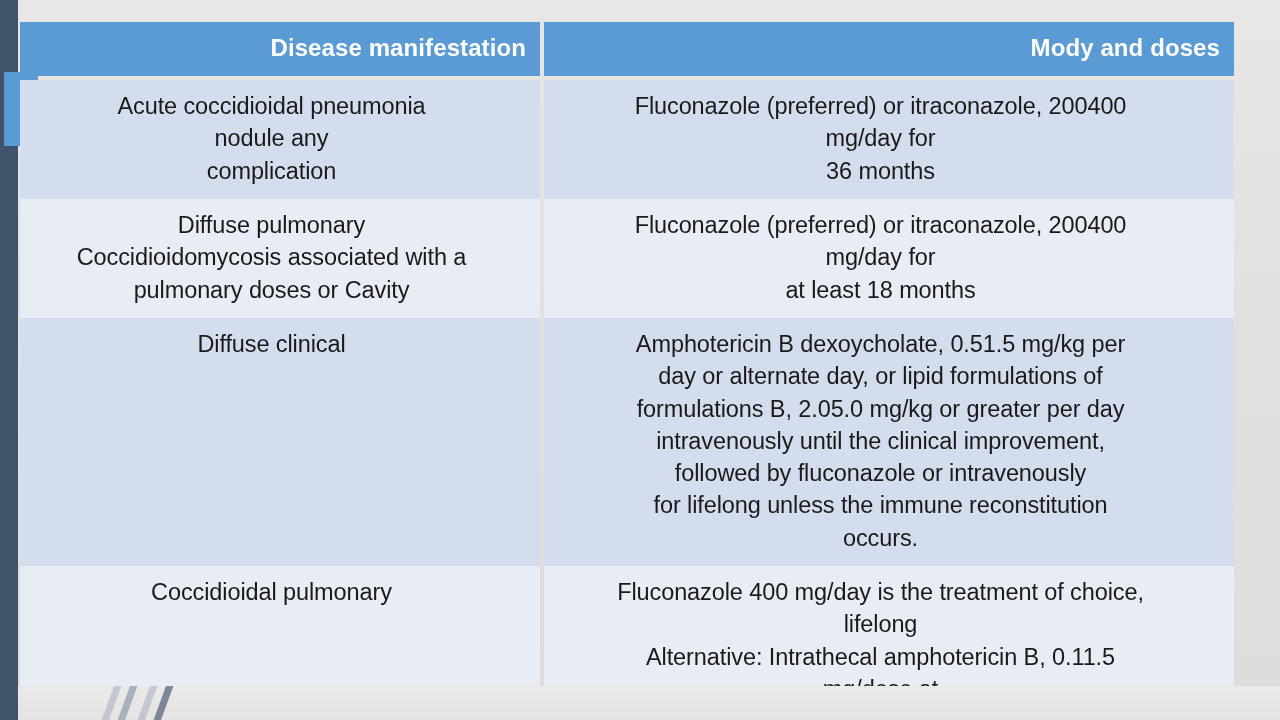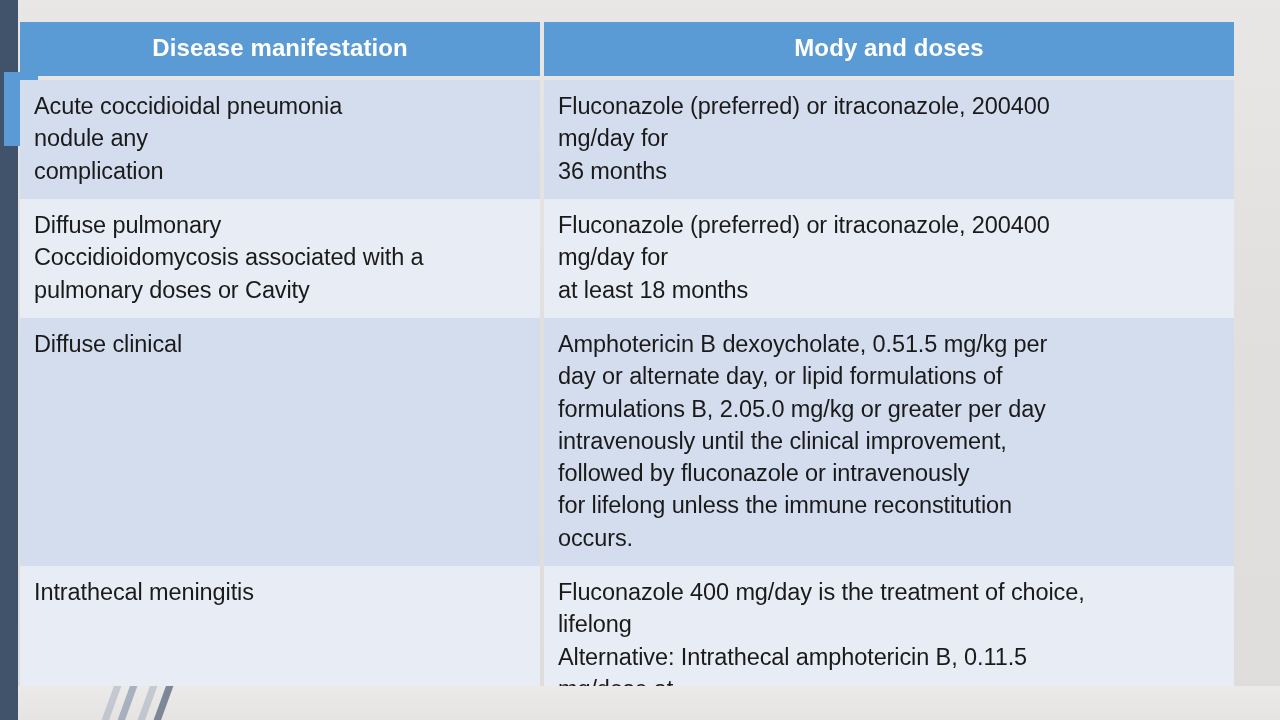--- a/index.html
+++ b/index.html
@@ -64,34 +64,34 @@
   }
   .hdr-cell {
     background: #5b9bd5;
     color: #ffffff;
     font-size: 24px;
     font-weight: bold;
     letter-spacing: .1px;
     padding: 12px 14px 14px 14px;
     height: 28px;
     vertical-align: middle;
-    text-align: center;
+    text-align: right;
   }
   .gap-row td {
     height: 4px;
     padding: 0;
     background: transparent;
   }
   .body-cell {
     font-size: 23.5px;
     line-height: 1.375;
     color: #1a1a1a;
     padding: 10px 31px 12px 14px;
     vertical-align: top;
-    text-align: left;
+    text-align: center;
     letter-spacing: -0.1px;
   }
   .row-a .body-cell { background: #d4ddee; }
   .row-b .body-cell { background: #e8ecf5; }
   .body-cell .line { display: block; white-space: pre; }
 
   
   .col-left  { width: 520px; }
   .col-right { width: 690px; }
 
@@ -195,21 +195,21 @@
             <span class="line">day or alternate day, or lipid formulations of</span>
             <span class="line">formulations B, 2.05.0 mg/kg or greater per day</span>
             <span class="line">intravenously until the clinical improvement,</span>
             <span class="line">followed by fluconazole or intravenously</span>
             <span class="line">for lifelong unless the immune reconstitution</span>
             <span class="line">occurs.</span>
           </td>
         </tr>
         <tr class="row-b">
           <td class="body-cell">
-            <span class="line">Intrathecal meningitis</span>
+            <span class="line">Coccidioidal pulmonary</span>
           </td>
           <td class="colsep"></td>
           <td class="body-cell">
             <span class="line">Fluconazole 400 mg/day is the treatment of choice,</span>
             <span class="line">lifelong</span>
             <span class="line">Alternative: Intrathecal amphotericin B, 0.11.5</span>
             <span class="line">mg/dose at</span>
             <span class="line">intervals ranging from daily to weekly</span>
           </td>
         </tr>

